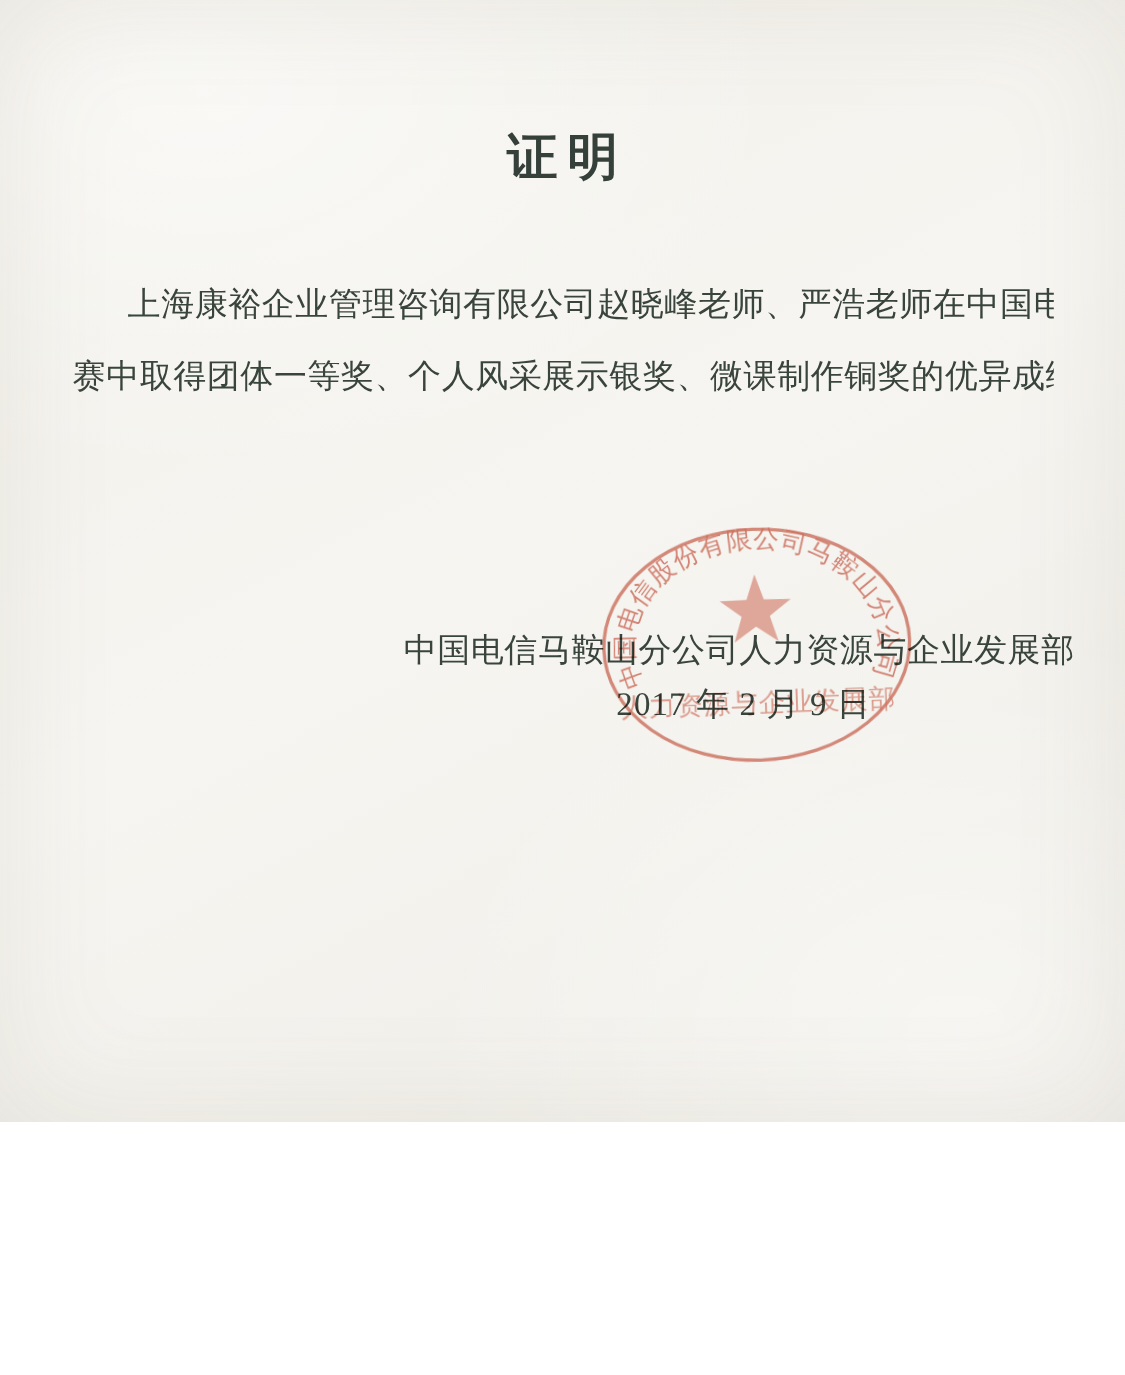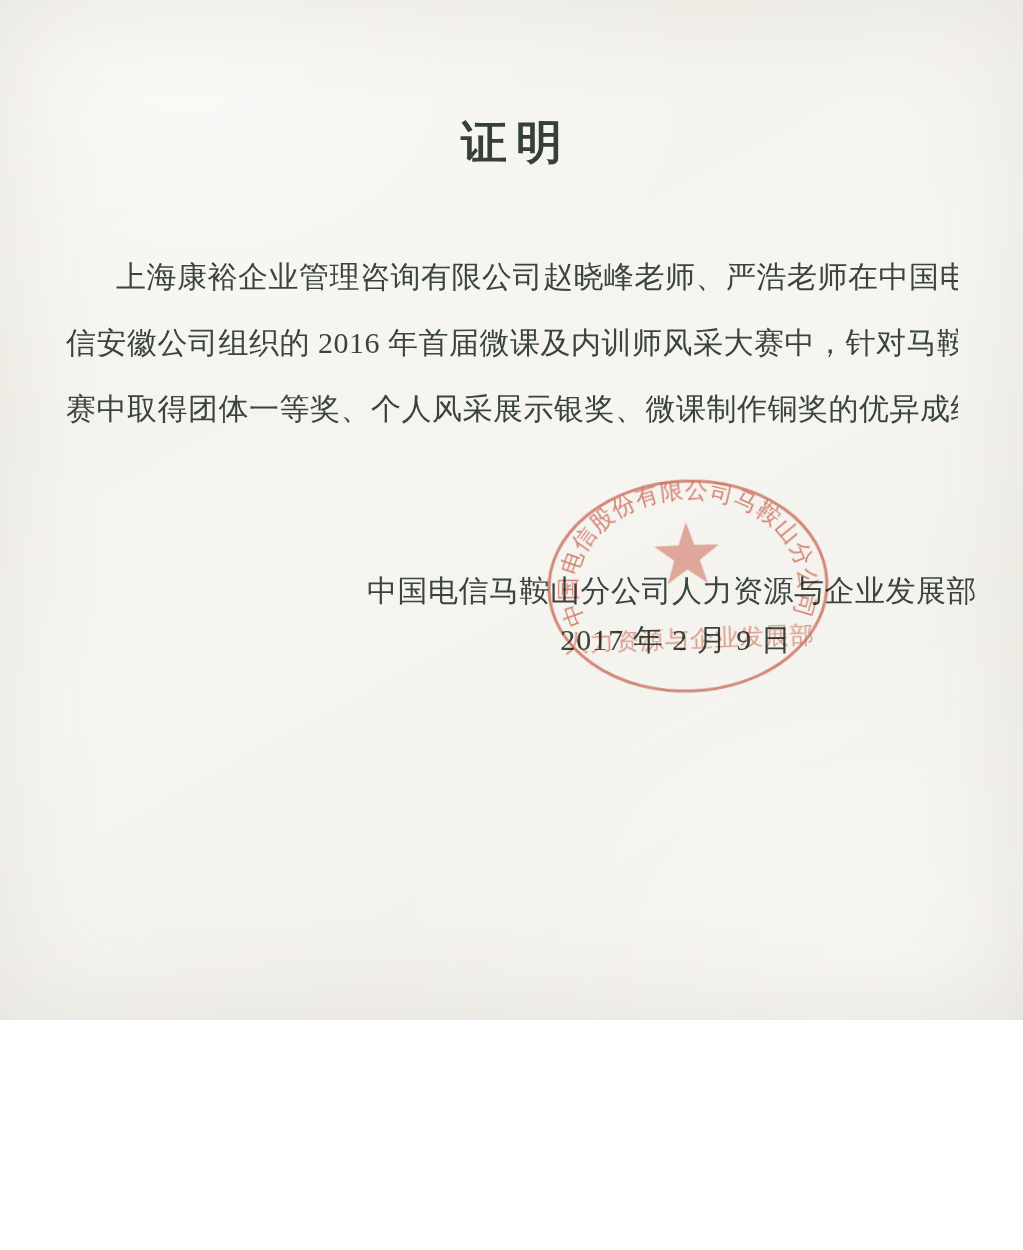--- a/index.html
+++ b/index.html
@@ -90,21 +90,20 @@
 </style>
 </head>
 <body>
 
 <div class="page">
 
   <h1 class="title">证明</h1>
 
   <div class="body-block">
     <p class="bline indent">上海康裕企业管理咨询有限公司赵晓峰老师、严浩老师在中国电</p>
-    <p class="bline">信安徽公司组织的 2016 年首届微课及内训师风采大赛中，针对马鞍</p>
     <p class="bline">赛中取得团体一等奖、个人风采展示银奖、微课制作铜奖的优异成绩。</p>
   </div>
 
   <div class="signer">中国电信马鞍山分公司人力资源与企业发展部</div>
 
   <div class="date">2017 年 2 月 9 日</div>
 
   <svg class="seal" viewBox="0 0 300 240" xmlns="http://www.w3.org/2000/svg" xmlns:xlink="http://www.w3.org/1999/xlink">
     <g>
       <ellipse cx="148" cy="118" rx="139" ry="105" fill="none" stroke="#c9523c" stroke-width="3" opacity="0.8"></ellipse>

